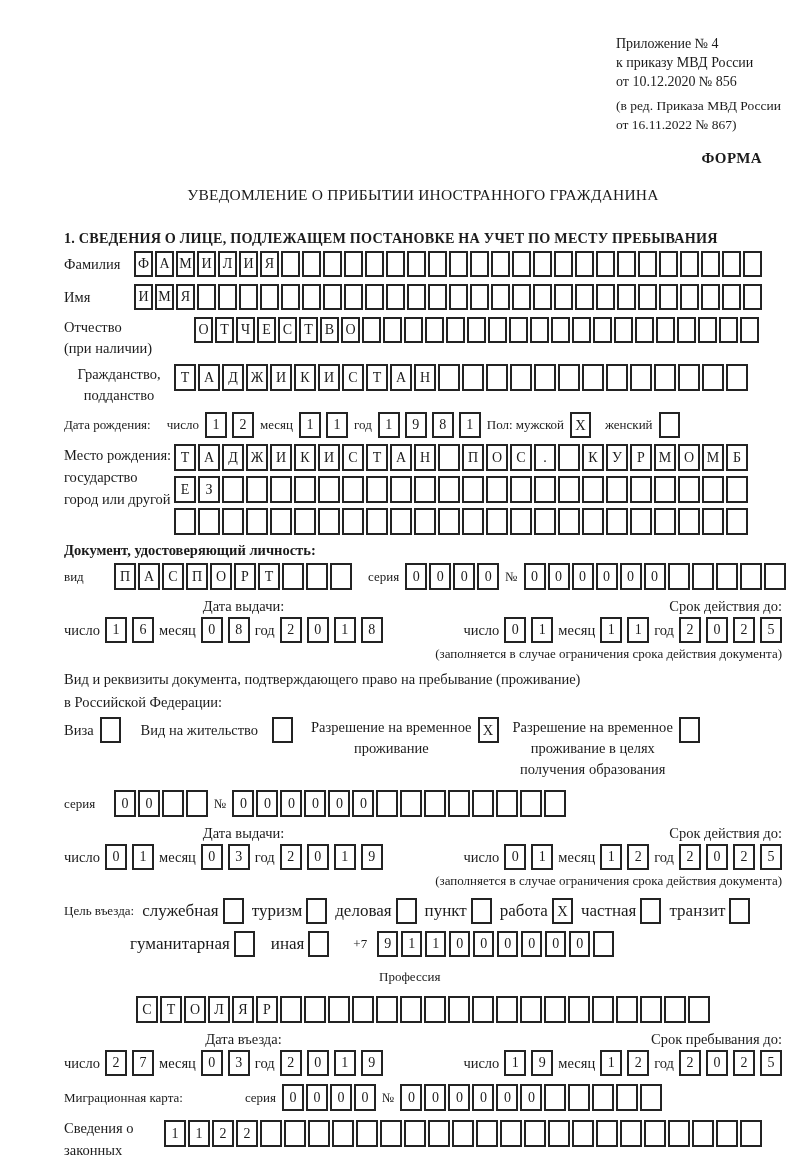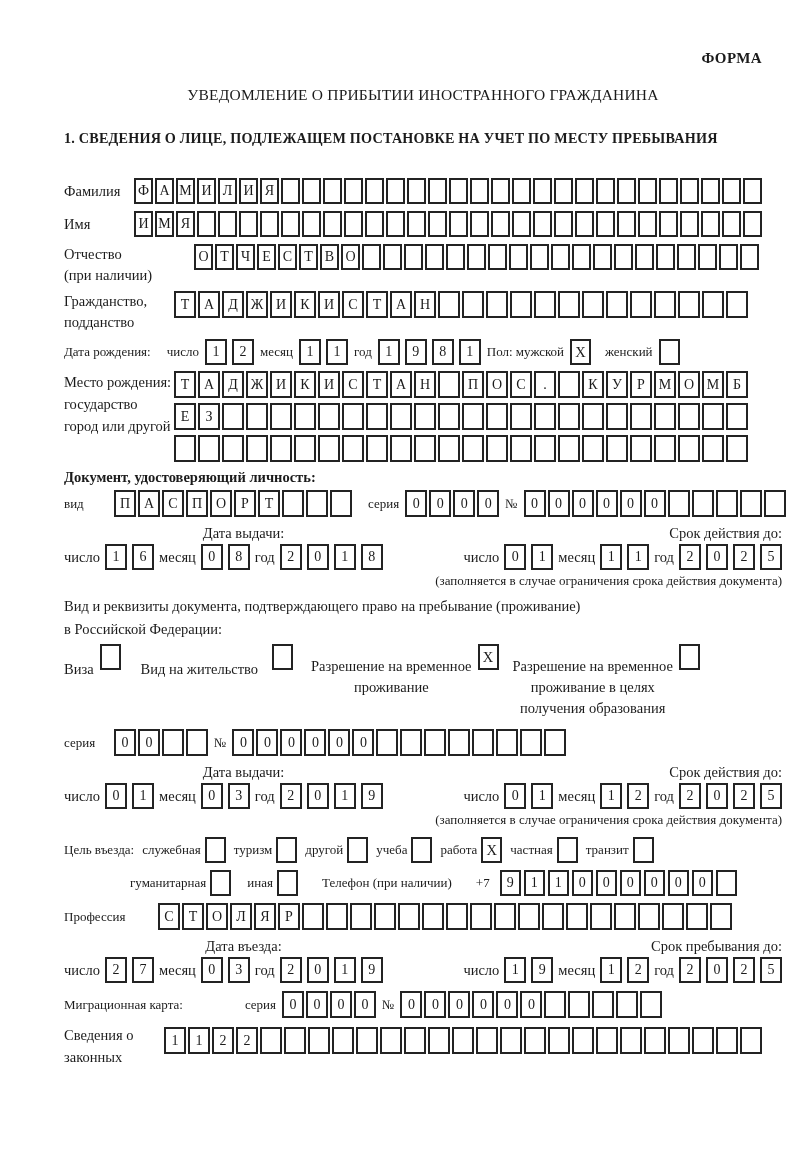--- a/index.html
+++ b/index.html
@@ -41,44 +41,51 @@
   .dcol{display:flex;flex-direction:column;flex:0 0 359px;}
   .dcol.right{flex:1 1 auto;align-items:flex-end;}
   .dhead{font-size:14.5px;text-align:center;margin-bottom:2px;}
   .dfields{display:flex;align-items:center;gap:5px;font-size:14.5px;}
   .note{font-size:13px;text-align:right;margin-top:3px;}
   .intro{font-size:14.5px;margin-top:9px;}
   .docheading{font-weight:bold;font-size:14.5px;text-align:left;margin-top:7px;}
   
   .visarow{display:flex;align-items:flex-start;margin-top:6px;gap:14px;}
   .vopt{display:flex;align-items:flex-start;gap:6px;}
-  .vopt .txt{font-size:14.5px;line-height:21px;text-align:center;margin-top:12px;}
+  .vopt .txt{font-size:14.5px;line-height:21px;text-align:center;}
   
   .purposerow{display:flex;align-items:center;margin-top:9px;gap:8px;flex-wrap:nowrap;}
   .popt{display:flex;align-items:center;gap:4px;}
-  .popt .txt{font-size:13px;white-space:nowrap;font-family:Liberation Serif, serif;}
+  .popt .txt{font-size:17px;white-space:nowrap;font-family:Liberation Serif, serif;}
   .phonerow{display:flex;align-items:center;margin-top:7px;gap:10px;margin-left:66px;}
   
   .rowsstack{display:flex;flex-direction:column;gap:5px;flex:0 0 auto;}
 </style>
 </head>
 <body>
 
 <div class="page">
 
+  <div class="hdr">
+    <div>Приложение № 4</div>
+    <div>к приказу МВД России</div>
+    <div>от 10.12.2020 № 856</div>
+    <div class="sub gap">(в ред. Приказа МВД России</div>
+    <div class="sub">от 16.11.2022 № 867)</div>
+  </div>
 
   <div class="forma">ФОРМА</div>
 
   <div class="title">
     <div>УВЕДОМЛЕНИЕ О ПРИБЫТИИ ИНОСТРАННОГО ГРАЖДАНИНА</div>
   </div>
 
   <div class="sec1">1. СВЕДЕНИЯ О ЛИЦЕ, ПОДЛЕЖАЩЕМ ПОСТАНОВКЕ НА УЧЕТ ПО МЕСТУ ПРЕБЫВАНИЯ</div>
 
-  <div class="frow" style="margin-top:31px;">
+  <div class="frow" style="margin-top:4px;">
     <span class="flabel" style="width:70px;line-height:26px;">Фамилия</span>
     <span class="cells">
         <span class="cell">Ф</span>
         <span class="cell">А</span>
         <span class="cell">М</span>
         <span class="cell">И</span>
         <span class="cell">Л</span>
         <span class="cell">И</span>
         <span class="cell">Я</span>
         <span class="cell"></span>
@@ -173,21 +180,21 @@
         <span class="cell"></span>
         <span class="cell"></span>
         <span class="cell"></span>
         <span class="cell"></span>
         <span class="cell"></span>
         <span class="cell"></span>
       </span>
   </div>
 
   <div class="frow" style="margin-top:5px;">
-    <span class="lblcol" style="width:110px;">
+    <span class="lblcol" style="width:110px;align-items:center;">
       <span>Гражданство,</span>
       <span>подданство</span>
     </span>
     <span class="cells lg">
         <span class="cell">Т</span>
         <span class="cell">А</span>
         <span class="cell">Д</span>
         <span class="cell">Ж</span>
         <span class="cell">И</span>
         <span class="cell">К</span>
@@ -520,25 +527,25 @@
     <span class="ilab">Цель въезда:</span>
     <span class="popt">
         <span class="txt">служебная</span>
         <span class="cb"></span>
       </span>
     <span class="popt">
         <span class="txt">туризм</span>
         <span class="cb"></span>
       </span>
     <span class="popt">
-        <span class="txt">другой</span>
+        <span class="txt">деловая</span>
         <span class="cb"></span>
       </span>
     <span class="popt">
-        <span class="txt">учеба</span>
+        <span class="txt">пункт</span>
         <span class="cb"></span>
       </span>
     <span class="popt">
         <span class="txt">работа</span>
         <span class="cb">X</span>
       </span>
     <span class="popt">
         <span class="txt">частная</span>
         <span class="cb"></span>
       </span>
@@ -550,37 +557,36 @@
 
   <div class="phonerow">
     <span class="popt">
         <span class="txt">гуманитарная</span>
         <span class="cb"></span>
       </span>
     <span class="popt" style="margin-left:6px;">
         <span class="txt">иная</span>
         <span class="cb"></span>
       </span>
-    <span class="ilab" style="margin-left:14px;">Телефон (при наличии)</span>
     <span class="ilab" style="margin-left:14px;">+7</span>
     <span class="cells ph">
         <span class="cell">9</span>
         <span class="cell">1</span>
         <span class="cell">1</span>
         <span class="cell">0</span>
         <span class="cell">0</span>
         <span class="cell">0</span>
         <span class="cell">0</span>
         <span class="cell">0</span>
         <span class="cell">0</span>
         <span class="cell"></span>
       </span>
   </div>
 
-  <div class="frow" style="align-items:center;margin-top:7px;gap:6px;">
+  <div class="frow" style="align-items:center;margin-top:7px;gap:6px;flex-direction:column;">
     <span class="ilab" style="width:88px;">Профессия</span>
     <span class="cells lg">
         <span class="cell">С</span>
         <span class="cell">Т</span>
         <span class="cell">О</span>
         <span class="cell">Л</span>
         <span class="cell">Я</span>
         <span class="cell">Р</span>
         <span class="cell"></span>
         <span class="cell"></span>

